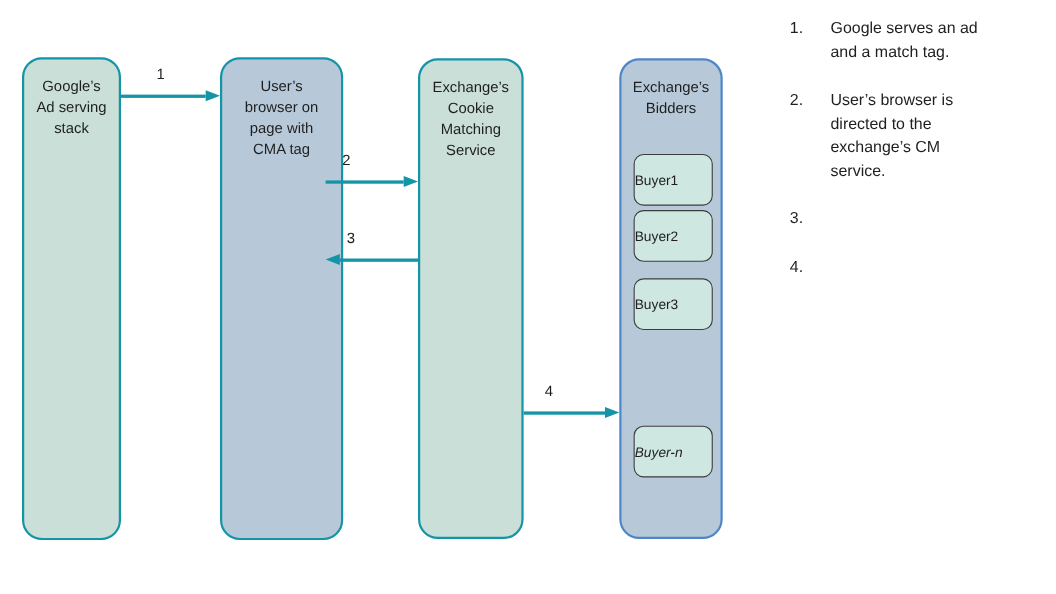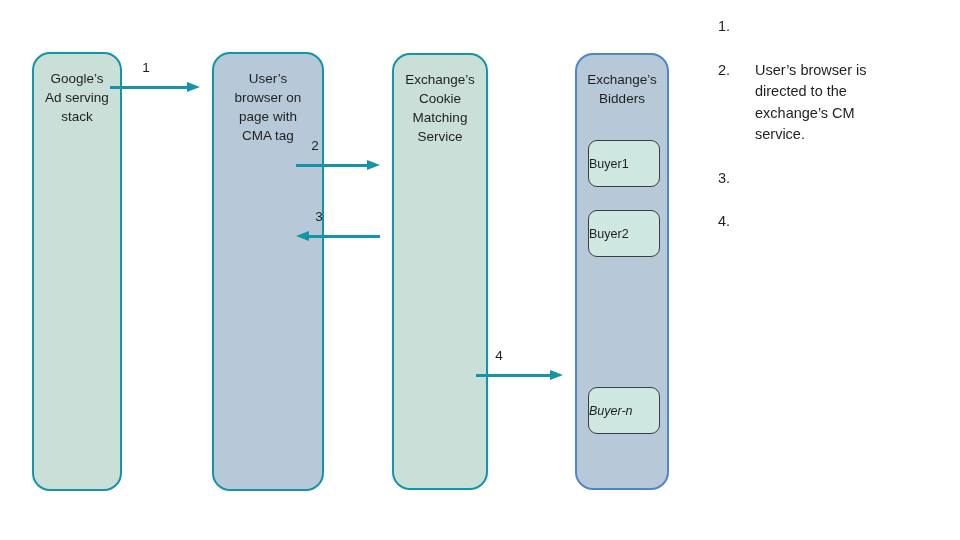--- a/index.html
+++ b/index.html
@@ -12,21 +12,21 @@
     --text:#1f1f1f;
   }
   *{margin:0;padding:0;box-sizing:border-box;}
   html,body{background:#fff;}
   .canvas{
     position:relative;width:960px;height:540px;background:#ffffff;overflow:hidden;
     font-family:"Liberation Sans", sans-serif;color:var(--text);
   }
   .lane{
     position:absolute;border-radius:18px;border:2px solid var(--teal);
-    padding-top:15px;text-align:center;margin-left:12px;
+    padding-top:15px;text-align:center;
   }
   .lane-green{background:var(--lane-green-fill);}
   .lane-blue{background:var(--lane-blue-fill);}
   .lane-blue-border{border-color:var(--lane4-border);}
   .lane-title{
     font-size:13.5px;line-height:19px;white-space:pre-line;color:var(--text);
   }
   .buyer{
     position:absolute;left:11px;width:72px;height:47px;
     background:var(--buyer-fill);border:1.5px solid var(--buyer-border);
@@ -80,22 +80,25 @@
 Matching
 Service</div>
   </div>
 
   <div class="lane lane-blue lane-blue-border" style="left:563px;top:53px;width:94px;height:437px;">
     <div class="lane-title">Exchange’s
 Bidders</div>
     <div class="buyer" style="top:85px;">
       <span>Buyer1</span>
     </div>
-    <div class="buyer" style="top:155px;">
+    <div class="buyer" style="top:136px;">
       <span>Buyer2</span>
+    </div>
+    <div class="buyer" style="top:198px;">
+      <span>Buyer3</span>
     </div>
     <div class="buyer" style="top:332px;font-style:italic;">
       <span>Buyer-n</span>
     </div>
   </div>
 
   <div class="arrow" style="left:110px;top:81px;width:90px;">
     <span class="label" style="left:26px;">1</span>
     <div class="shaft"></div>
     <div class="head-right"></div>
@@ -115,20 +118,22 @@
 
   <div class="arrow" style="left:476px;top:369px;width:87px;">
     <span class="label" style="left:13px;">4</span>
     <div class="shaft"></div>
     <div class="head-right"></div>
   </div>
 
   <div class="steps">
     <div class="step">
       <div class="num">1.</div>
+      <div class="text">Google serves an ad
+and a match tag.</div>
     </div>
     <div class="step">
       <div class="num">2.</div>
       <div class="text">User’s browser is
 directed to the
 exchange’s CM
 service.</div>
     </div>
     <div class="step">
       <div class="num">3.</div>

